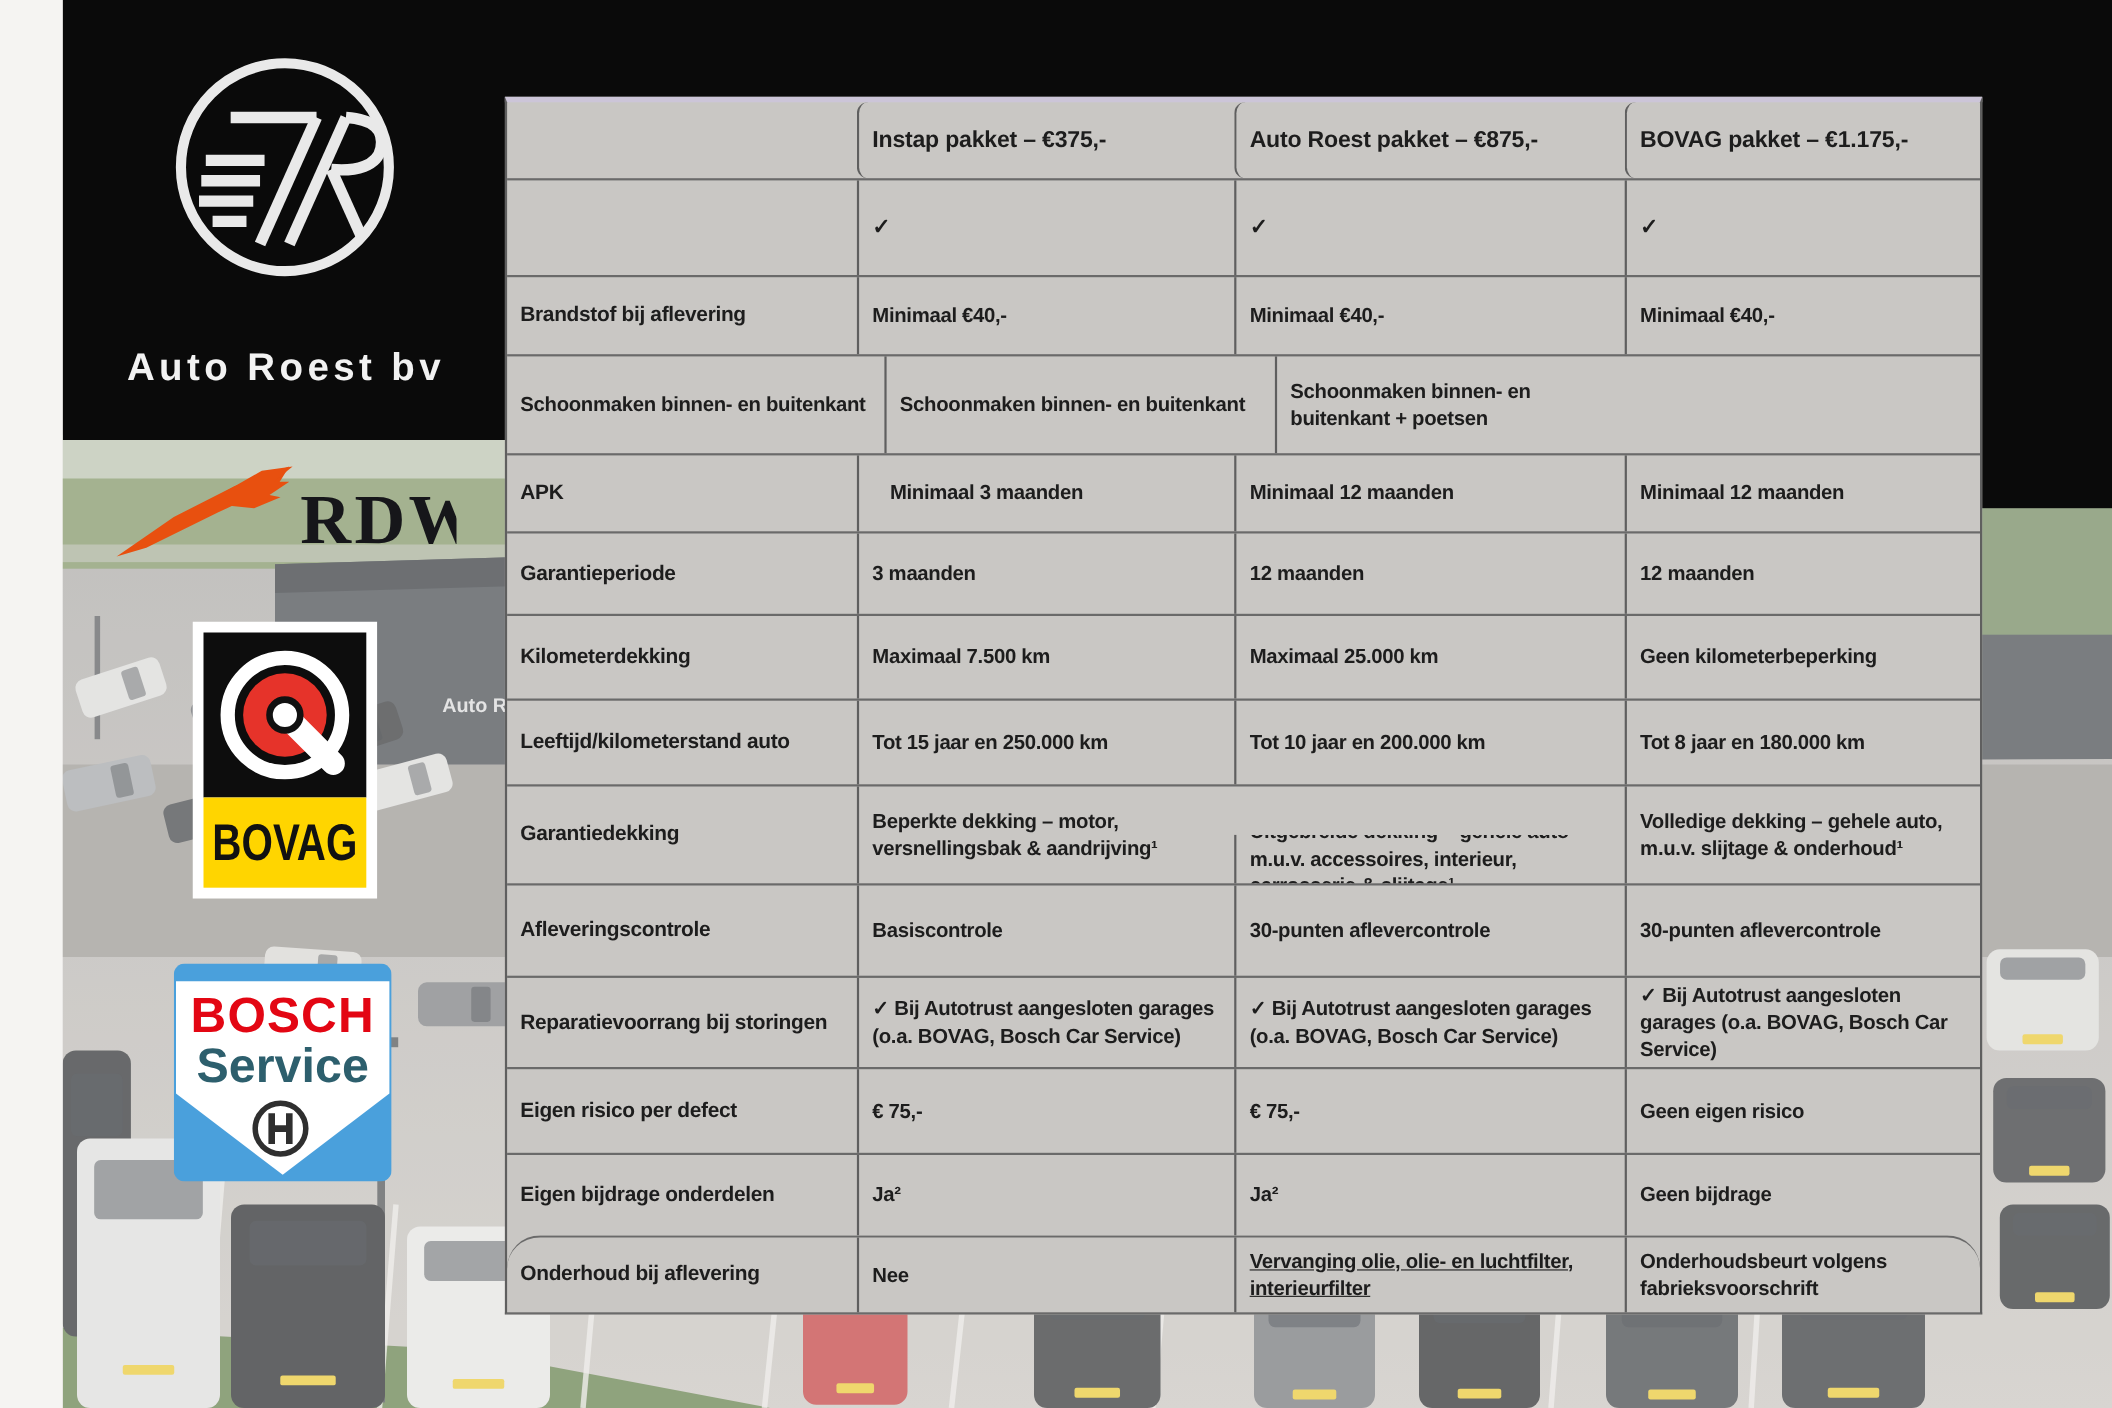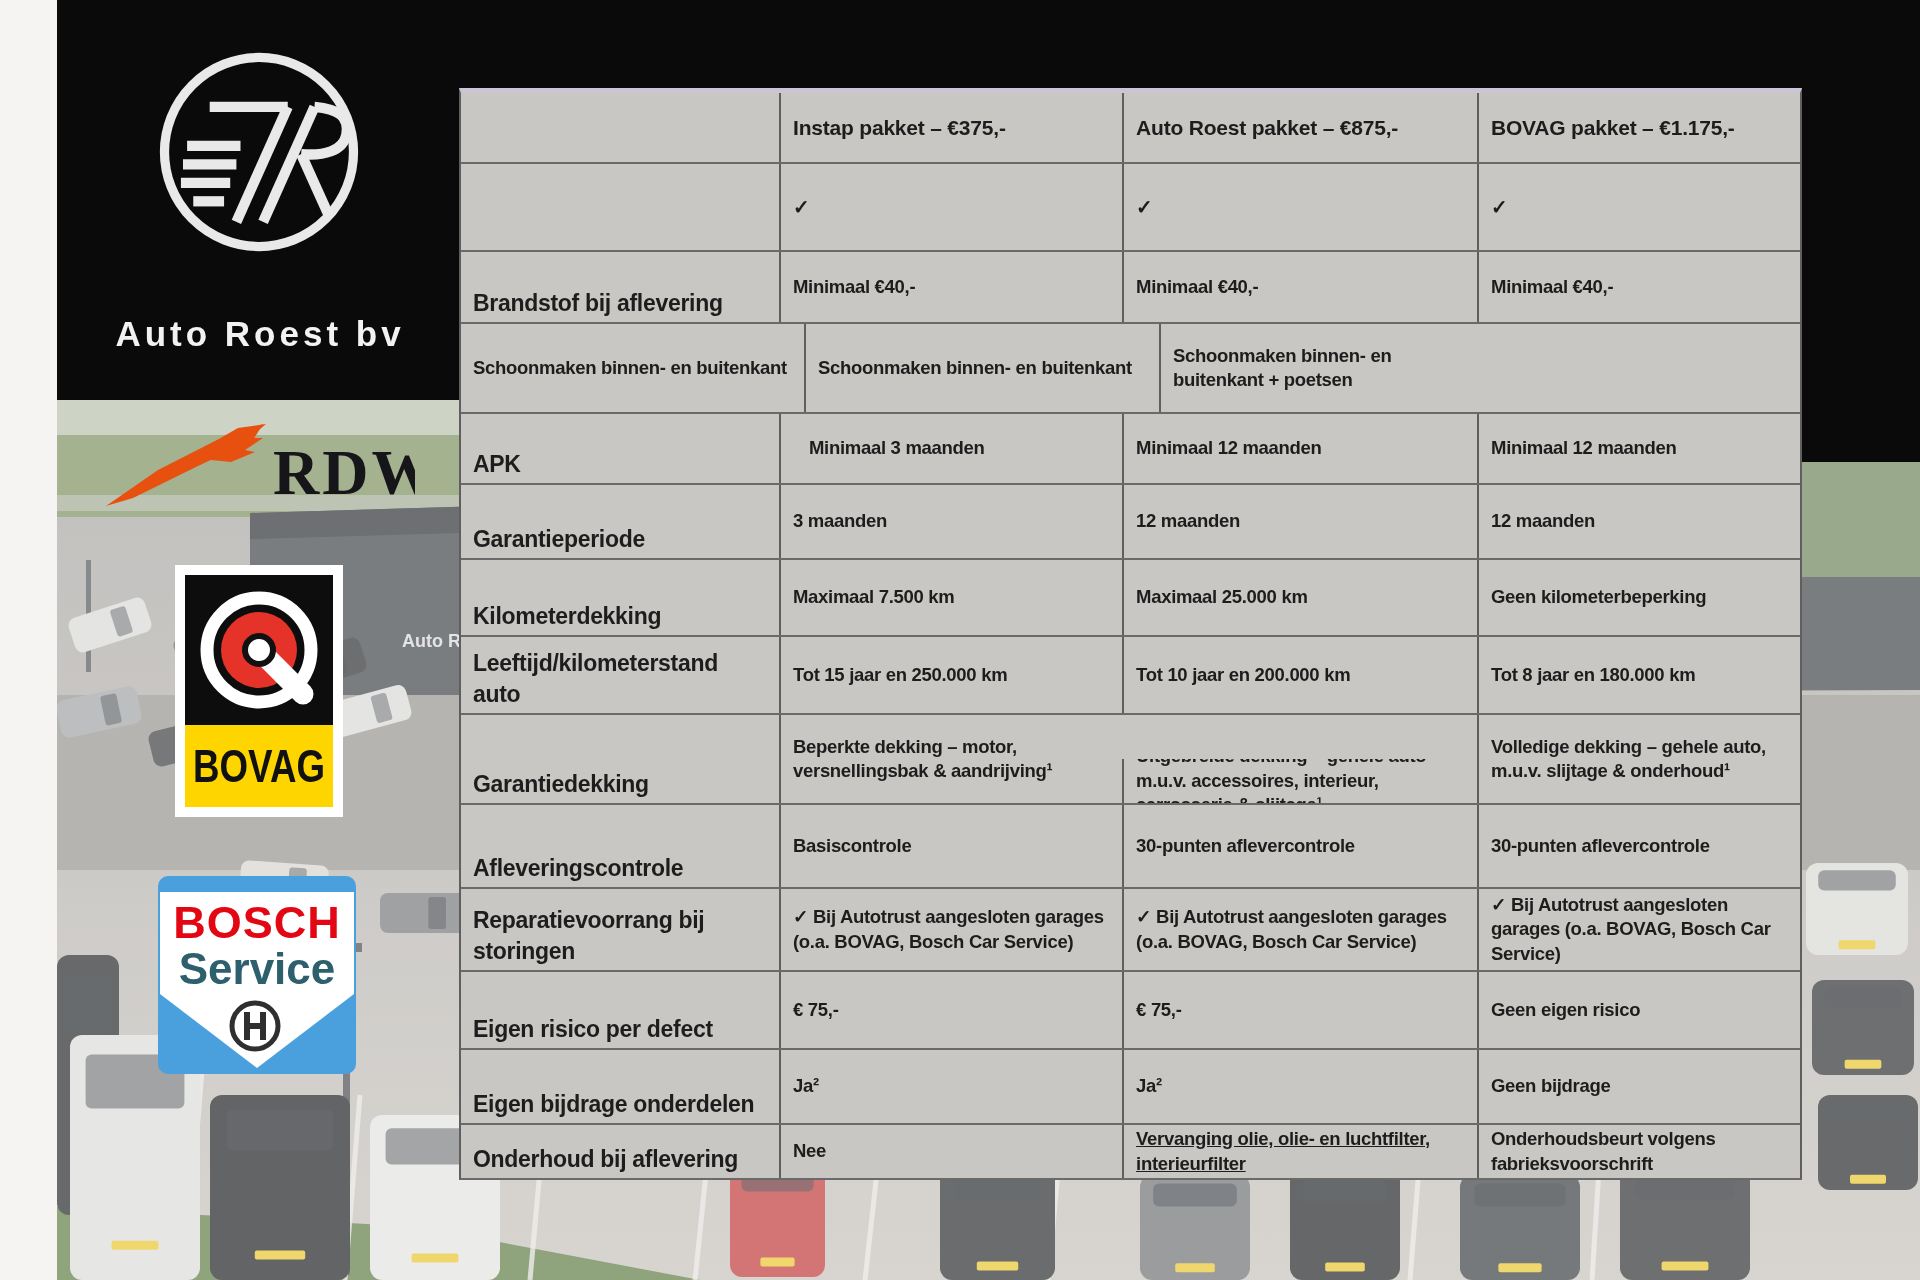--- a/index.html
+++ b/index.html
@@ -33,23 +33,23 @@
     box-sizing:border-box;color:#1d1d1d;
   }
   .prow{display:flex;box-sizing:border-box;border-top:2px solid #6a6a6a;}
   .prow:first-child{border-top:none;}
   .pcell{
     box-sizing:border-box;display:flex;align-items:center;
     padding:4px 12px;border-left:2px solid #5f5f5f;
     font-weight:bold;line-height:1.32;letter-spacing:-0.3px;overflow:hidden;
   }
   .pcell:first-child{border-left:none;}
-  .plabel{font-size:23px;align-items:flex-end;}
+  .plabel{font-size:19px;}
   .pval{font-size:18.5px;}
-  .phcell{font-size:21px;letter-spacing:-0.2px;}
+  .phcell{font-size:21px;letter-spacing:-0.2px;border-radius:10px;}
   .pcheck{font-size:20px;}
 </style>
 </head>
 <body>
 
 <svg id="photo" viewBox="0 0 1920 885" preserveAspectRatio="none">
   <defs>
     <linearGradient id="pav" x1="0" y1="0" x2="0" y2="1">
       <stop offset="0" stop-color="#a5a3a0"></stop>
         <stop offset="1" stop-color="#c7c3bd"></stop>
@@ -416,21 +416,21 @@
       <div class="pcell pval" style="width: 25.62%;">
         <span>Ja²</span>
       </div>
       <div class="pcell pval" style="width: 26.51%;">
         <span>Ja²</span>
       </div>
       <div class="pcell pval" style="width: 24.12%;">
         <span>Geen bijdrage</span>
       </div>
     </div>
-    <div class="prow" style="height: 55px;">
+    <div class="prow" style="height: 70px; border-radius: 30px;">
       <div class="pcell plabel" style="width: 23.75%;">
         <span>Onderhoud bij aflevering</span>
       </div>
       <div class="pcell pval" style="width: 25.62%;">
         <span>Nee</span>
       </div>
       <div class="pcell pval" style="width: 26.51%; text-decoration: underline;">
         <span>Vervanging olie, olie- en luchtfilter, interieurfilter</span>
       </div>
       <div class="pcell pval" style="width: 24.12%;">

